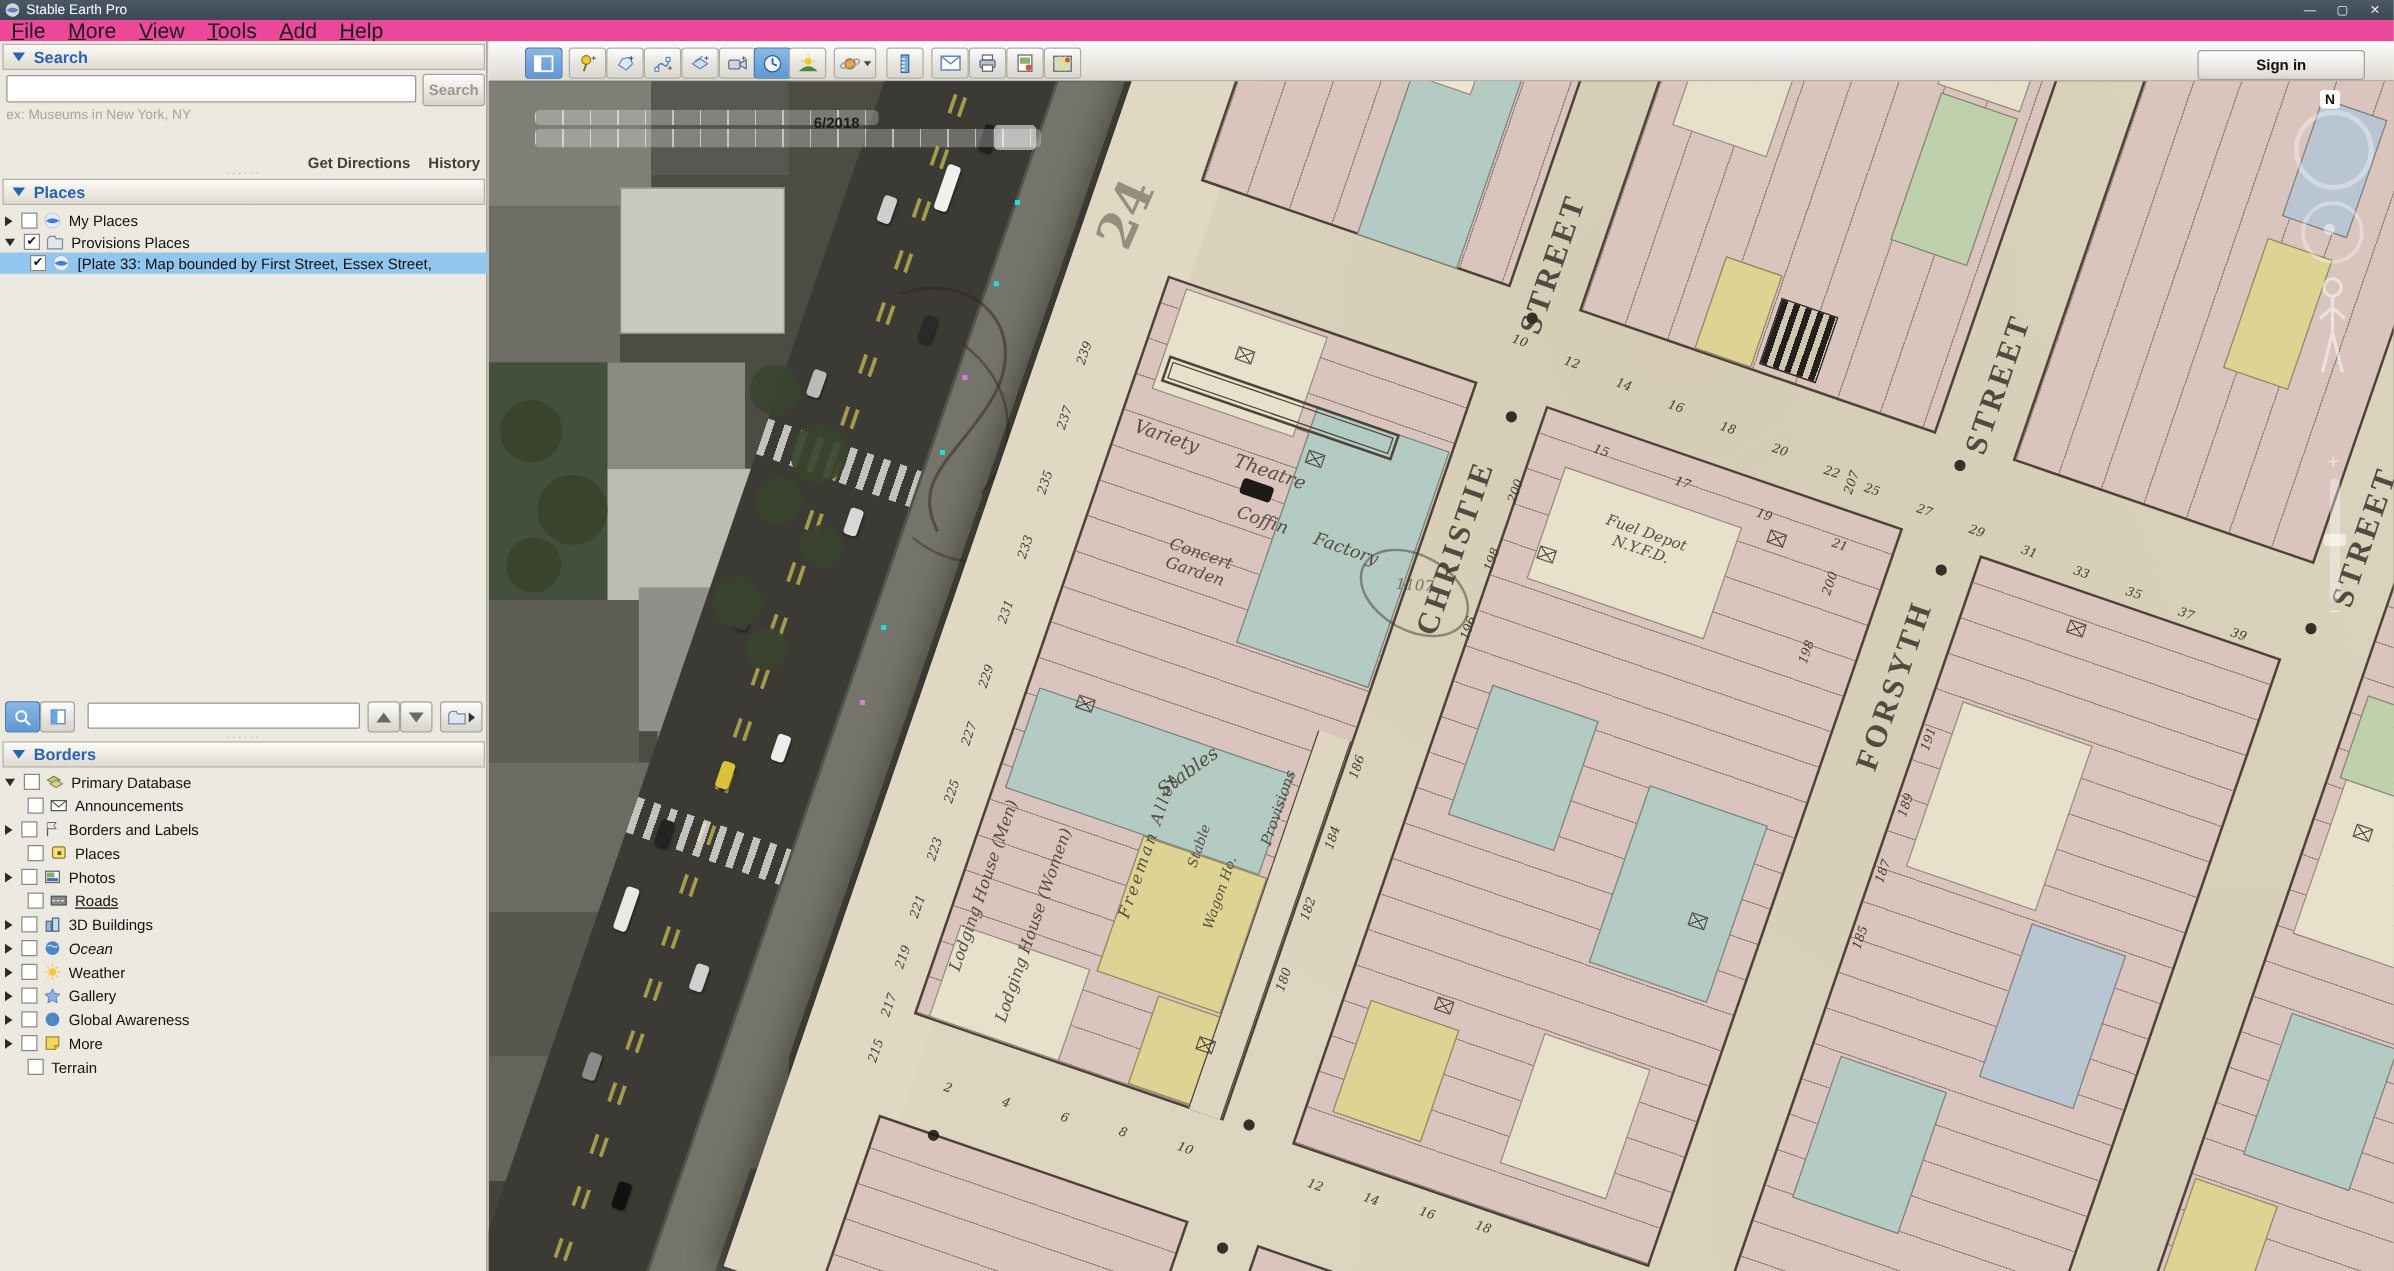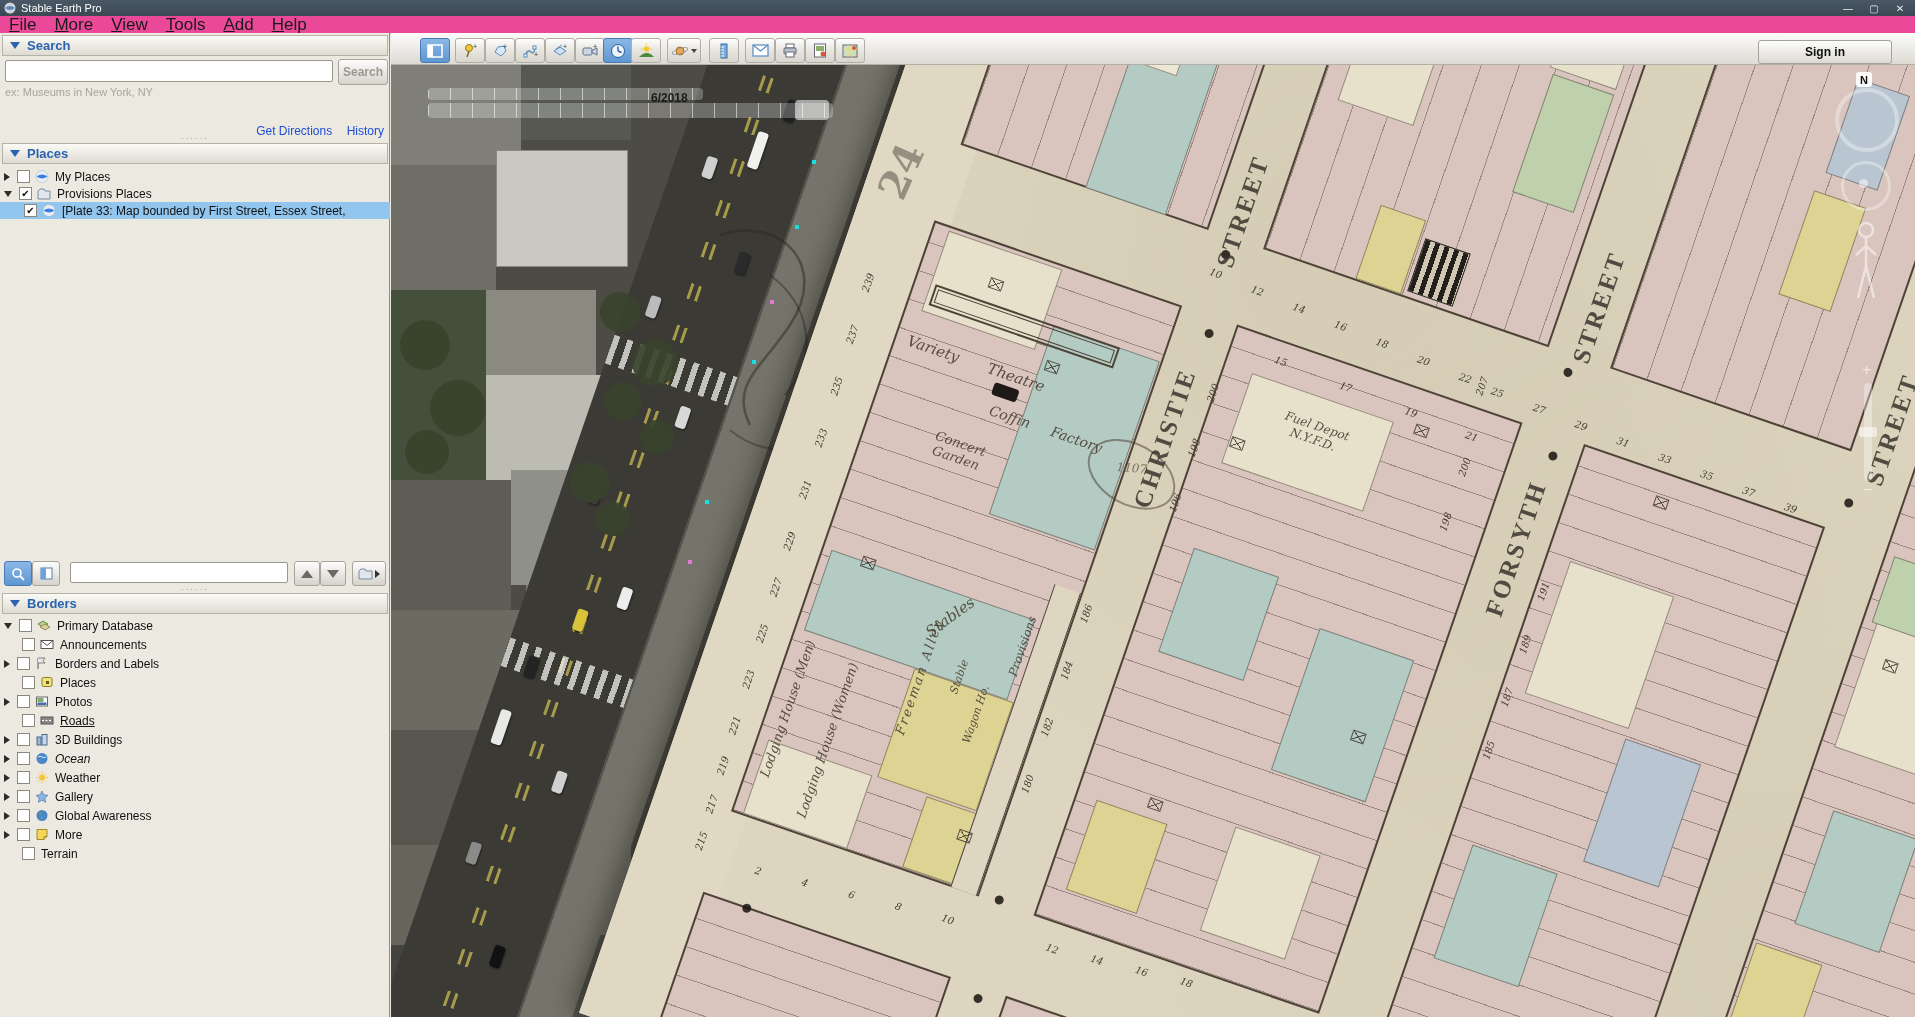--- a/index.html
+++ b/index.html
@@ -19,21 +19,21 @@
   #sidebar{left:0;top:33px;width:390px;height:984px;background:#ece9e0;border-right:1px solid #8f8c83;box-sizing:border-box;}
   .panel-header{left:2px;width:386px;height:21px;background:linear-gradient(#fbfaf6,#dedbd2);
     border:1px solid #b5b2a8;box-sizing:border-box;display:flex;align-items:center;padding-left:7px;
     color:#2a63b0;font-weight:bold;font-size:13px;}
   .tri-down{width:0;height:0;border-left:5px solid transparent;border-right:5px solid transparent;
     border-top:7px solid #2a63b0;margin-right:7px;}
   .drag{width:386px;text-align:center;color:#9a978e;font-size:8px;letter-spacing:2px;height:8px;line-height:6px;}
   .sinput{border:1px solid #9a978e;border-radius:2px;background:#fff;font-size:12px;padding:2px 4px;box-sizing:border-box;}
   .sbtn{border:1px solid #a8a49b;border-radius:3px;background:linear-gradient(#fdfdfd,#d6d3cc);
     color:#9b988f;font-weight:bold;font-size:12px;display:flex;align-items:center;justify-content:center;}
-  .link{color:#1d4ed8;font-weight:normal;font-size:12px;}
+  .link{color:#404040;font-weight:bold;font-size:12px;}
   .hint{color:#a8a59c;font-size:11px;}
   .trow{height:17px;display:flex;align-items:center;font-size:12px;color:#111;}
   .cb{width:11px;height:11px;border:1px solid #8a877e;background:#fff;display:inline-flex;
      align-items:center;justify-content:center;font-size:10px;line-height:10px;color:#111;}
   .exp-r{width:0;height:0;border-top:4px solid transparent;border-bottom:4px solid transparent;border-left:6px solid #2b2b2b;}
   .exp-d{width:0;height:0;border-left:4px solid transparent;border-right:4px solid transparent;border-top:6px solid #2b2b2b;}
   .selrow{background:#92c6ee;}
   .licon{width:14px;height:13px;display:inline-block;}
   
   #toolbar{left:391px;top:33px;width:1524px;height:32px;background:linear-gradient(#fcfcfb,#dddad3);

